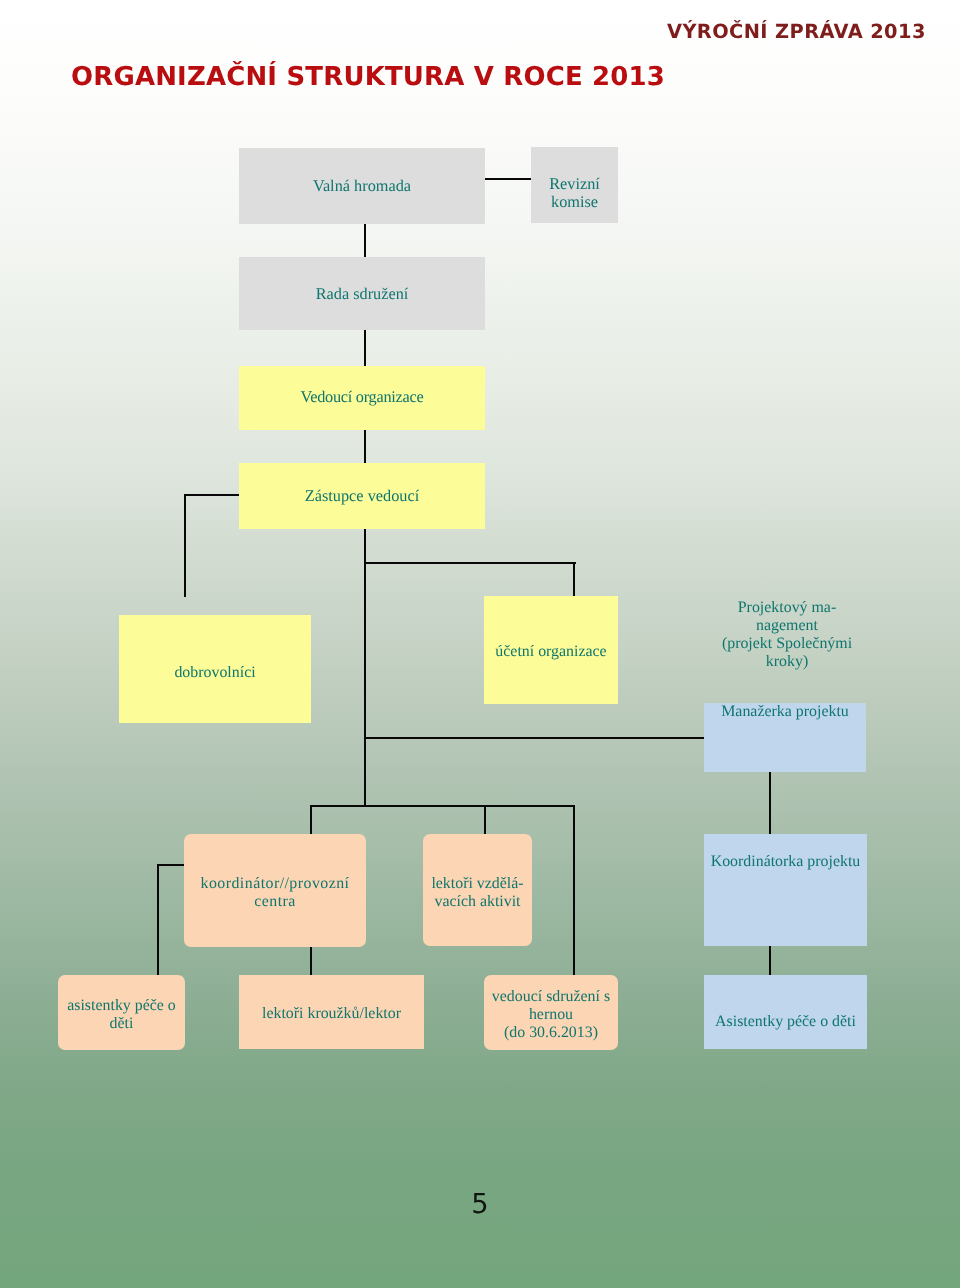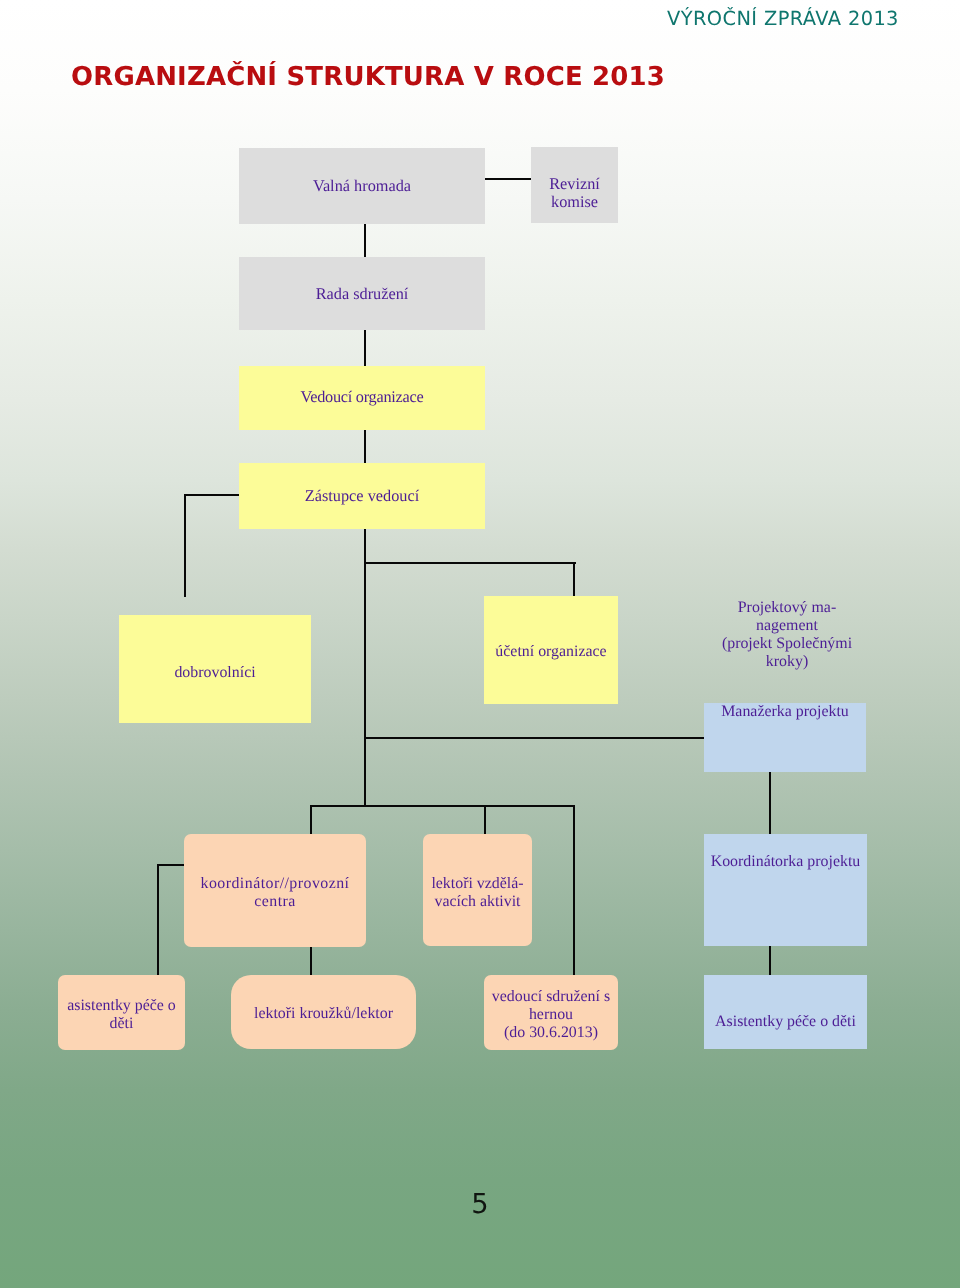--- a/index.html
+++ b/index.html
@@ -20,32 +20,32 @@
         #c9d5c8  620px,
         #bdccbd  700px,
         #b1c4b3  775px,
         #a5bda9  850px,
         #98b59e  930px,
         #8bad92  1010px,
         #80a888  1090px,
         #78a681  1180px,
         #74a67c  1288px);}
 
-  .running-head{position:absolute;left:667px;top:7px;
-      font-family:"DejaVu Sans",sans-serif;font-size:19.4px;font-weight:400;
-      color:#0f766e;letter-spacing:0.4px;white-space:nowrap;}
+  .running-head{position:absolute;left:667px;top:20px;
+      font-family:"DejaVu Sans",sans-serif;font-size:19.4px;font-weight:700;
+      color:#7f1d1d;letter-spacing:0.4px;white-space:nowrap;}
   .page-title{position:absolute;left:71px;top:61.5px;
       font-family:"DejaVu Sans",sans-serif;font-size:25.95px;font-weight:700;
       color:#b90d10;letter-spacing:0.2px;white-space:nowrap;}
   .page-number{position:absolute;left:0;top:1189px;width:960px;text-align:center;
       font-family:"DejaVu Sans",sans-serif;font-size:27.3px;color:#101510;}
 
   .node{position:absolute;box-sizing:border-box;
       display:flex;flex-direction:column;justify-content:center;text-align:center;
-      color:#4c1d95;line-height:18px;}
+      color:#0f766e;line-height:18px;}
   .node.vc{justify-content:center;}
   .node.vt{justify-content:flex-start;}
   .node .tl{display:block;width:100%;white-space:nowrap;}
   .node.nudge{padding-top:5px;border-radius:7px;}
   .ln{position:absolute;background:#080808;}
 </style>
 </head>
 <body>
 
 <div id="page">
@@ -128,21 +128,21 @@
 
     <div class="node vt" style="left:704px;top:834px;width:163px;height:112px;background:#c0d6ed;font-size:15.9px;padding-top:19px;">
       <div class="tl">Koordinátorka projektu</div>
     </div>
 
     <div class="node vc nudge" style="left:58px;top:975px;width:127px;height:75px;background:#fcd5b4;font-size:15.9px;">
       <div class="tl">asistentky péče o</div>
       <div class="tl">děti</div>
     </div>
 
-    <div class="node vc" style="left:231px;top:975px;width:185px;height:74px;background:#fcd5b4;font-size:15.9px;padding-top:3px;border-radius:20px;">
+    <div class="node vc" style="left:239px;top:975px;width:185px;height:74px;background:#fcd5b4;font-size:15.9px;padding-top:3px;">
       <div class="tl">lektoři kroužků/lektor</div>
     </div>
 
     <div class="node vc nudge" style="left:484px;top:975px;width:134px;height:75px;background:#fcd5b4;font-size:15.9px;">
       <div class="tl">vedoucí sdružení s</div>
       <div class="tl">hernou</div>
       <div class="tl">(do 30.6.2013)</div>
     </div>
 
     <div class="node vc" style="left:704px;top:975px;width:163px;height:74px;background:#c0d6ed;font-size:15.9px;padding-top:20px;">

